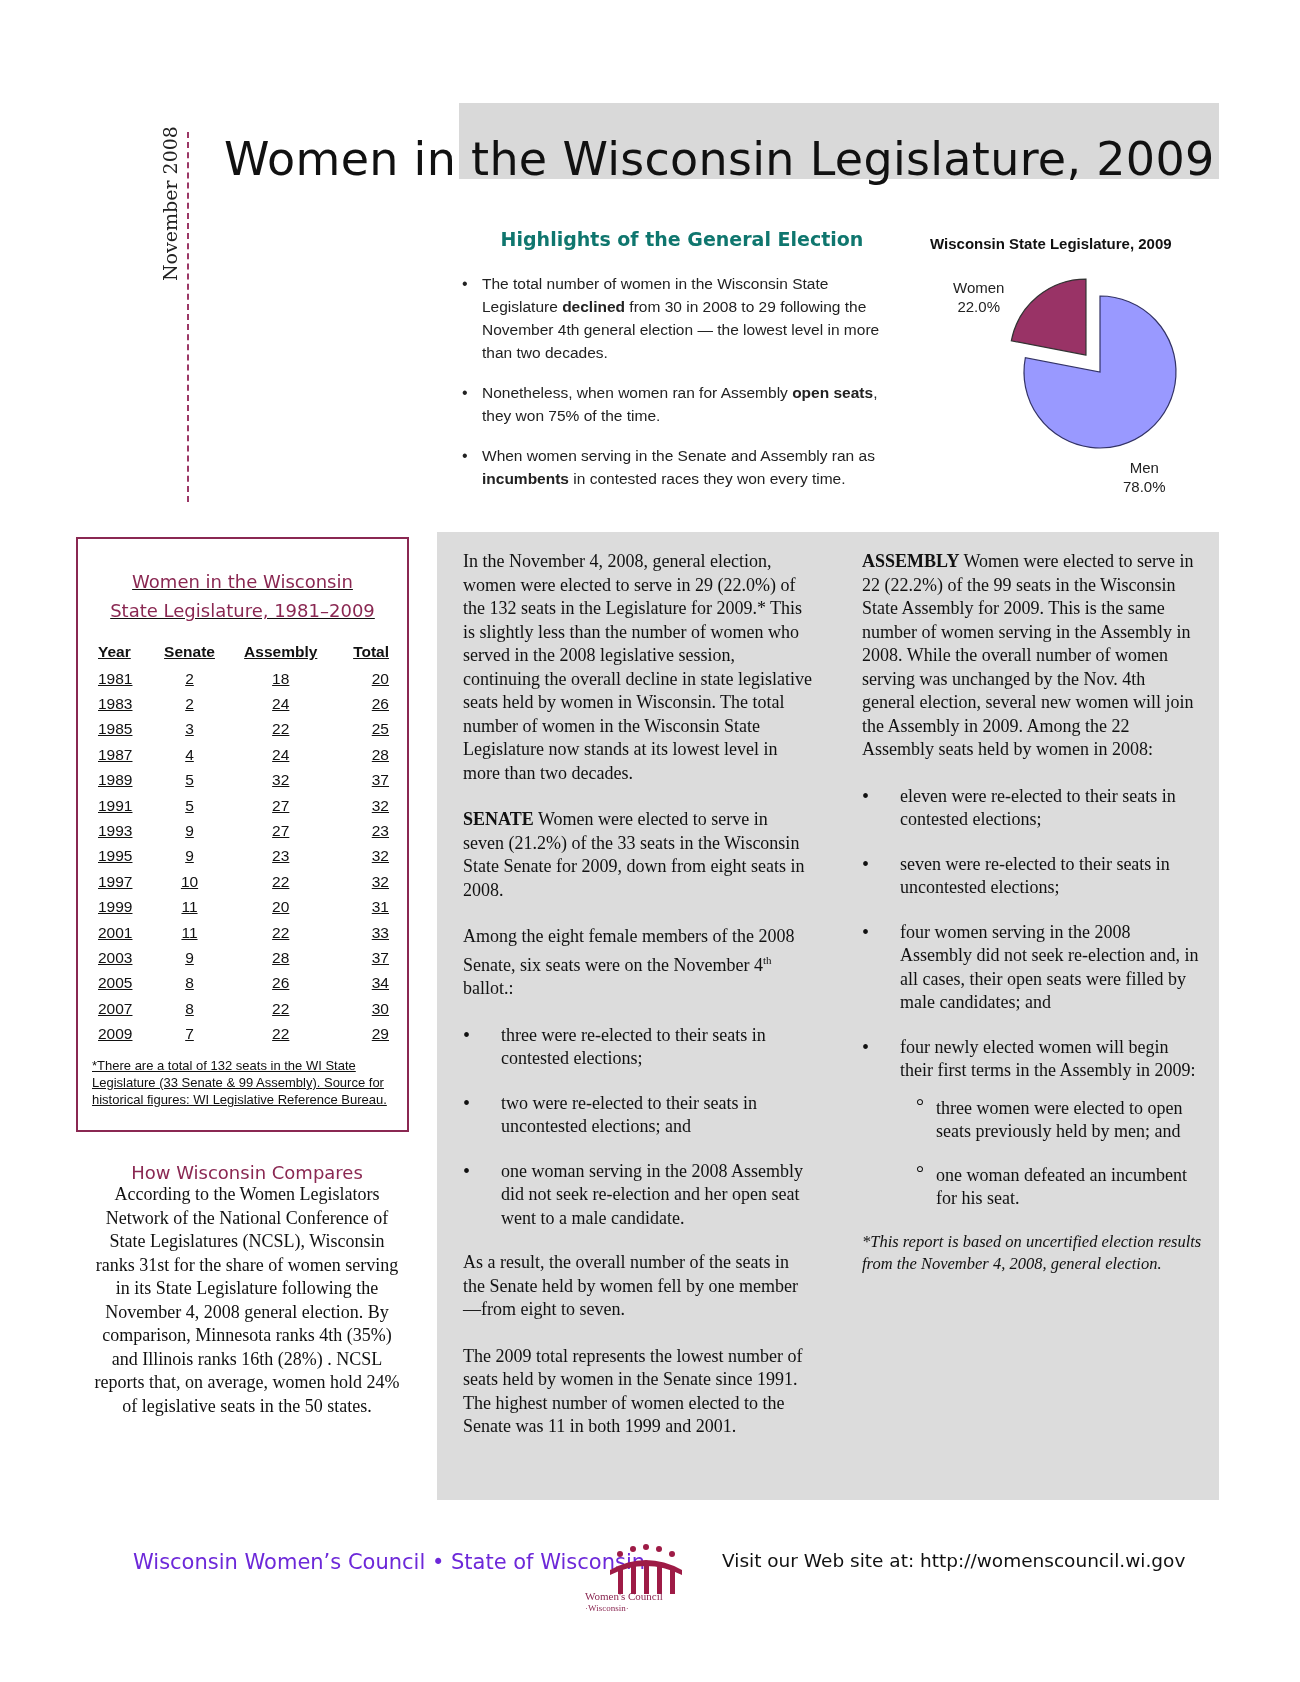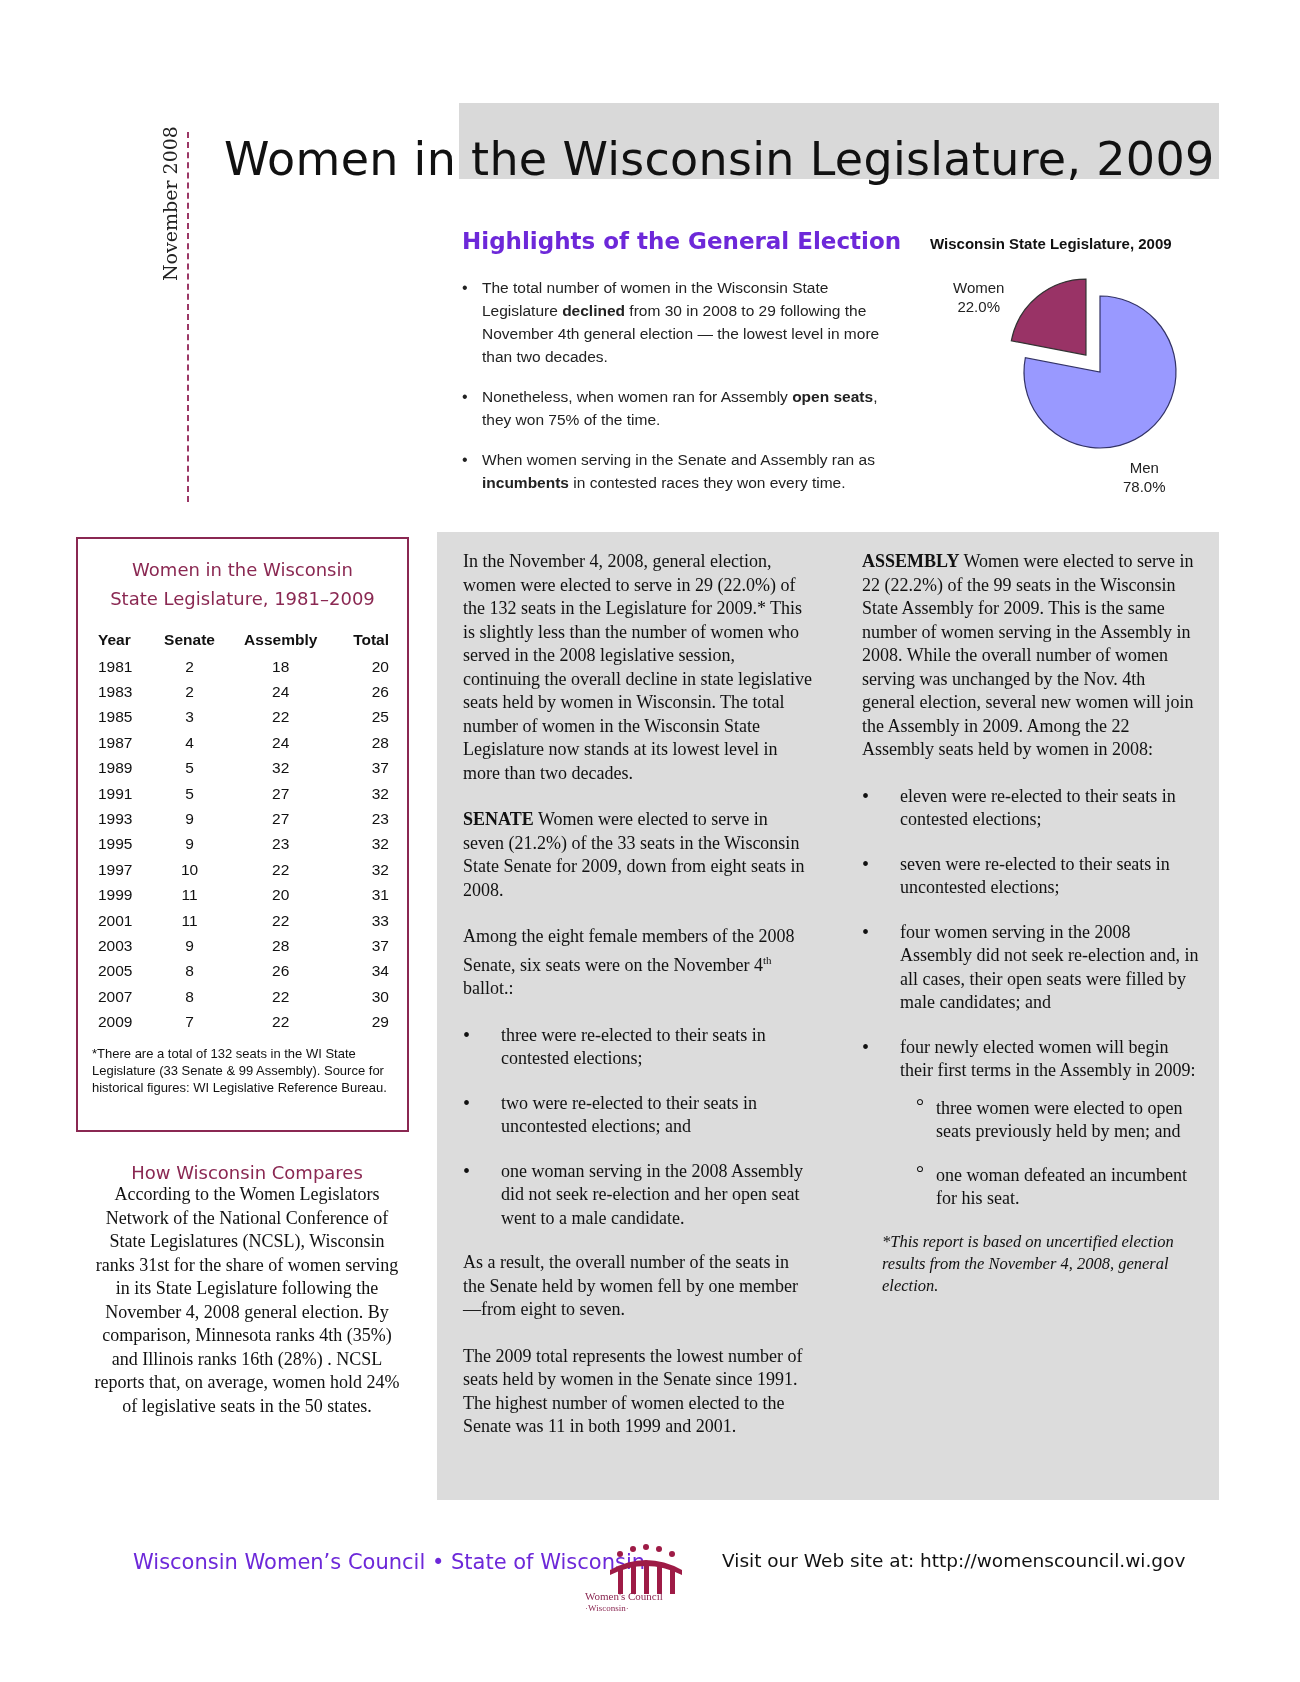--- a/index.html
+++ b/index.html
@@ -19,33 +19,33 @@
     border-left: 2px dashed #9b3766;
   }
 
   .title-band { position: absolute; left: 459px; top: 103px; width: 760px; height: 76px; background: #d9d9d9; }
   .page-title {
     position: absolute; left: 224px; top: 132px; font-family: "DejaVu Sans", sans-serif;
     font-size: 46px; font-weight: normal; color: #111; letter-spacing: 0.3px; white-space: nowrap;
   }
 
   .highlights { position: absolute; left: 462px; top: 228px; width: 440px; }
-  .section-head { font-family: "DejaVu Sans", sans-serif; color: #6d28d9; font-size: 23px; }
+  .section-head { font-family: "DejaVu Sans", sans-serif; color: #0f766e; font-size: 19px; text-align: center; }
   .highlights ul { list-style: none; margin-top: 22px; }
   .highlights li { position: relative; padding-left: 20px; font-size: 15.5px; line-height: 23px; margin-bottom: 17px; color: #222; }
   .highlights li::before { content: "•"; position: absolute; left: 0; top: 0; font-size: 16px; }
   .highlights b { font-weight: bold; }
 
   .pie-wrap { position: absolute; left: 915px; top: 230px; width: 300px; height: 280px; }
   .pie-title { position: absolute; left: 15px; top: 5px; font-weight: bold; font-size: 15px; color: #111; white-space: nowrap; }
   .pie-label { position: absolute; font-size: 15px; color: #222; text-align: center; line-height: 19px; }
 
   .table-box {
     position: absolute; left: 76px; top: 537px; width: 333px; height: 595px;
-    border: 2px solid #8a2852; padding: 16px 14px;
+    border: 2px solid #8a2852; padding: 28px 14px; text-decoration: underline;
   }
   .table-box h3 { font-family: "DejaVu Sans", sans-serif; font-weight: normal; color: #8a2852; font-size: 18px; text-align: center; line-height: 29px; }
   table.hist { width: 100%; border-collapse: collapse; margin-top: 15px; font-size: 15.5px; }
   table.hist th { font-weight: bold; text-align: center; padding-bottom: 2px; height: 26px; }
   table.hist td { text-align: center; height: 25.4px; }
   table.hist th:first-child, table.hist td:first-child { text-align: left; padding-left: 6px; width: 60px; }
   table.hist td:nth-child(2), table.hist th:nth-child(2) { width: 75px; }
   table.hist th:last-child, table.hist td:last-child { text-align: right; padding-right: 4px; }
   .table-note { font-size: 13px; line-height: 17px; margin-top: 10px; color: #111; }
 
@@ -58,21 +58,21 @@
   .col-a { left: 463px; top: 550px; width: 350px; }
   .col-b { left: 862px; top: 550px; width: 340px; }
   .col p { margin-bottom: 23px; }
   .col ul { list-style: none; margin-bottom: 6px; }
   .col ul li { position: relative; padding-left: 38px; margin-bottom: 21px; }
   .col ul li::before { content: "•"; position: absolute; left: 0; top: 0; font-size: 20px; }
   .col ul.sub { margin-left: 54px; }
   .col ul.sub li { padding-left: 20px; margin-bottom: 20px; }
   .col ul.sub li::before { content: "°"; font-size: 20px; top: -2px; }
   .col .lead { font-weight: bold; }
-  .col .note { font-style: italic; font-size: 16.5px; line-height: 22px; margin-left: 20px; }
+  .col .note { font-style: italic; font-size: 16.5px; line-height: 22px; }
   sup { font-size: 11px; }
 
   .footer { position: absolute; left: 0; top: 1540px; width: 1300px; height: 90px; }
   .footer .left { position: absolute; left: 133px; top: 10px; font-family: "DejaVu Sans", sans-serif; font-size: 21px; color: #6d28d9; white-space: nowrap; }
   .footer .right { position: absolute; left: 722px; top: 10px; font-family: "DejaVu Sans", sans-serif; font-size: 18.5px; color: #111; white-space: nowrap; }
   .footer .logo { position: absolute; left: 596px; top: -10px; width: 100px; height: 80px; }
   .footer .logo-text { position: absolute; left: 585px; top: 50px; width: 120px; text-align: left; font-family: "Liberation Serif", serif; font-size: 11px; color: #8a2852; line-height: 12px; }
 </style>
 </head>
 <body>

